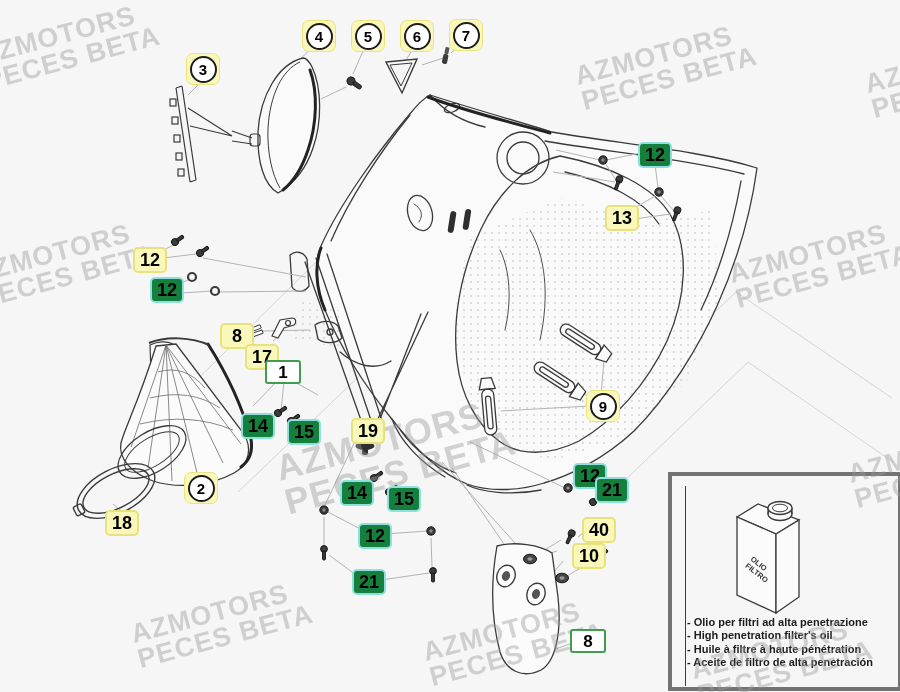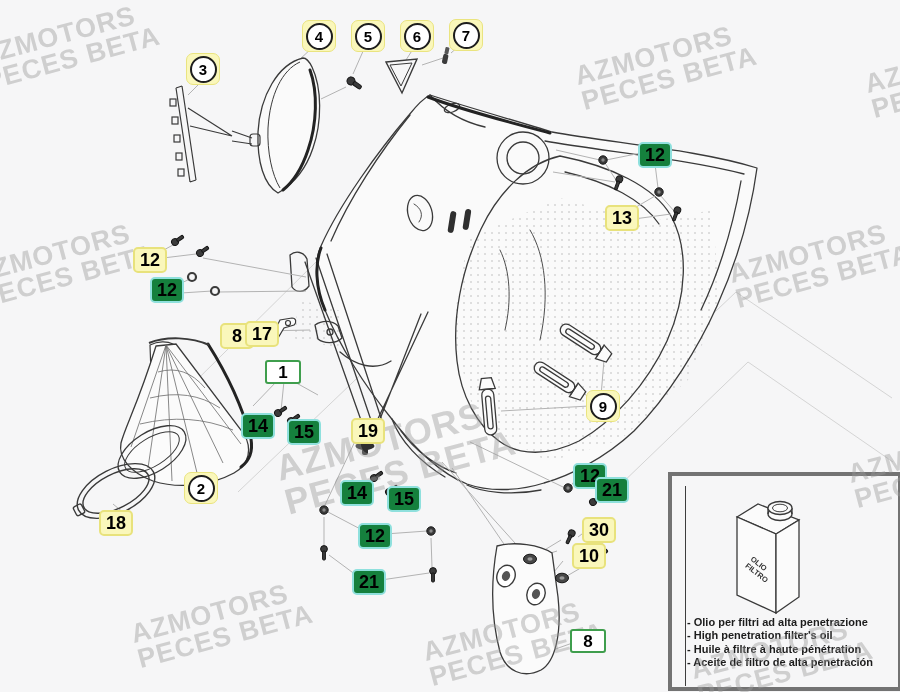--- a/index.html
+++ b/index.html
@@ -367,34 +367,34 @@
       <span class="circ">6</span>
     </div>
     <div class="co circle-yellow" style="left: 466px; top: 35px;">
       <span class="circ">7</span>
     </div>
     <div class="co cyan" style="left: 655px; top: 155px;">12</div>
     <div class="co yellow" style="left: 622px; top: 218px;">13</div>
     <div class="co yellow" style="left: 150px; top: 260px;">12</div>
     <div class="co cyan" style="left: 167px; top: 290px;">12</div>
     <div class="co yellow" style="left: 237px; top: 336px;">8</div>
-    <div class="co yellow" style="left: 262px; top: 334px;">17</div>
+    <div class="co yellow" style="left: 262px; top: 357px;">17</div>
     <div class="co green-box" style="left: 283px; top: 372px;">1</div>
     <div class="co cyan" style="left: 258px; top: 426px;">14</div>
     <div class="co cyan" style="left: 304px; top: 432px;">15</div>
     <div class="co yellow" style="left: 368px; top: 431px;">19</div>
     <div class="co circle-yellow" style="left: 603px; top: 406px;">
       <span class="circ">9</span>
     </div>
     <div class="co circle-yellow" style="left: 201px; top: 488px;">
       <span class="circ">2</span>
     </div>
-    <div class="co yellow" style="left: 116px; top: 523px;">18</div>
+    <div class="co yellow" style="left: 122px; top: 523px;">18</div>
     <div class="co cyan" style="left: 357px; top: 493px;">14</div>
     <div class="co cyan" style="left: 404px; top: 499px;">15</div>
     <div class="co cyan" style="left: 375px; top: 536px;">12</div>
     <div class="co cyan" style="left: 369px; top: 582px;">21</div>
     <div class="co cyan" style="left: 590px; top: 476px;">12</div>
     <div class="co cyan" style="left: 612px; top: 490px;">21</div>
-    <div class="co yellow" style="left: 599px; top: 530px;">30</div>
+    <div class="co yellow" style="left: 599px; top: 530px;">40</div>
     <div class="co yellow" style="left: 589px; top: 556px;">10</div>
     <div class="co green-box" style="left: 588px; top: 641px;">8</div>
   </div>
 
 </body></html>

